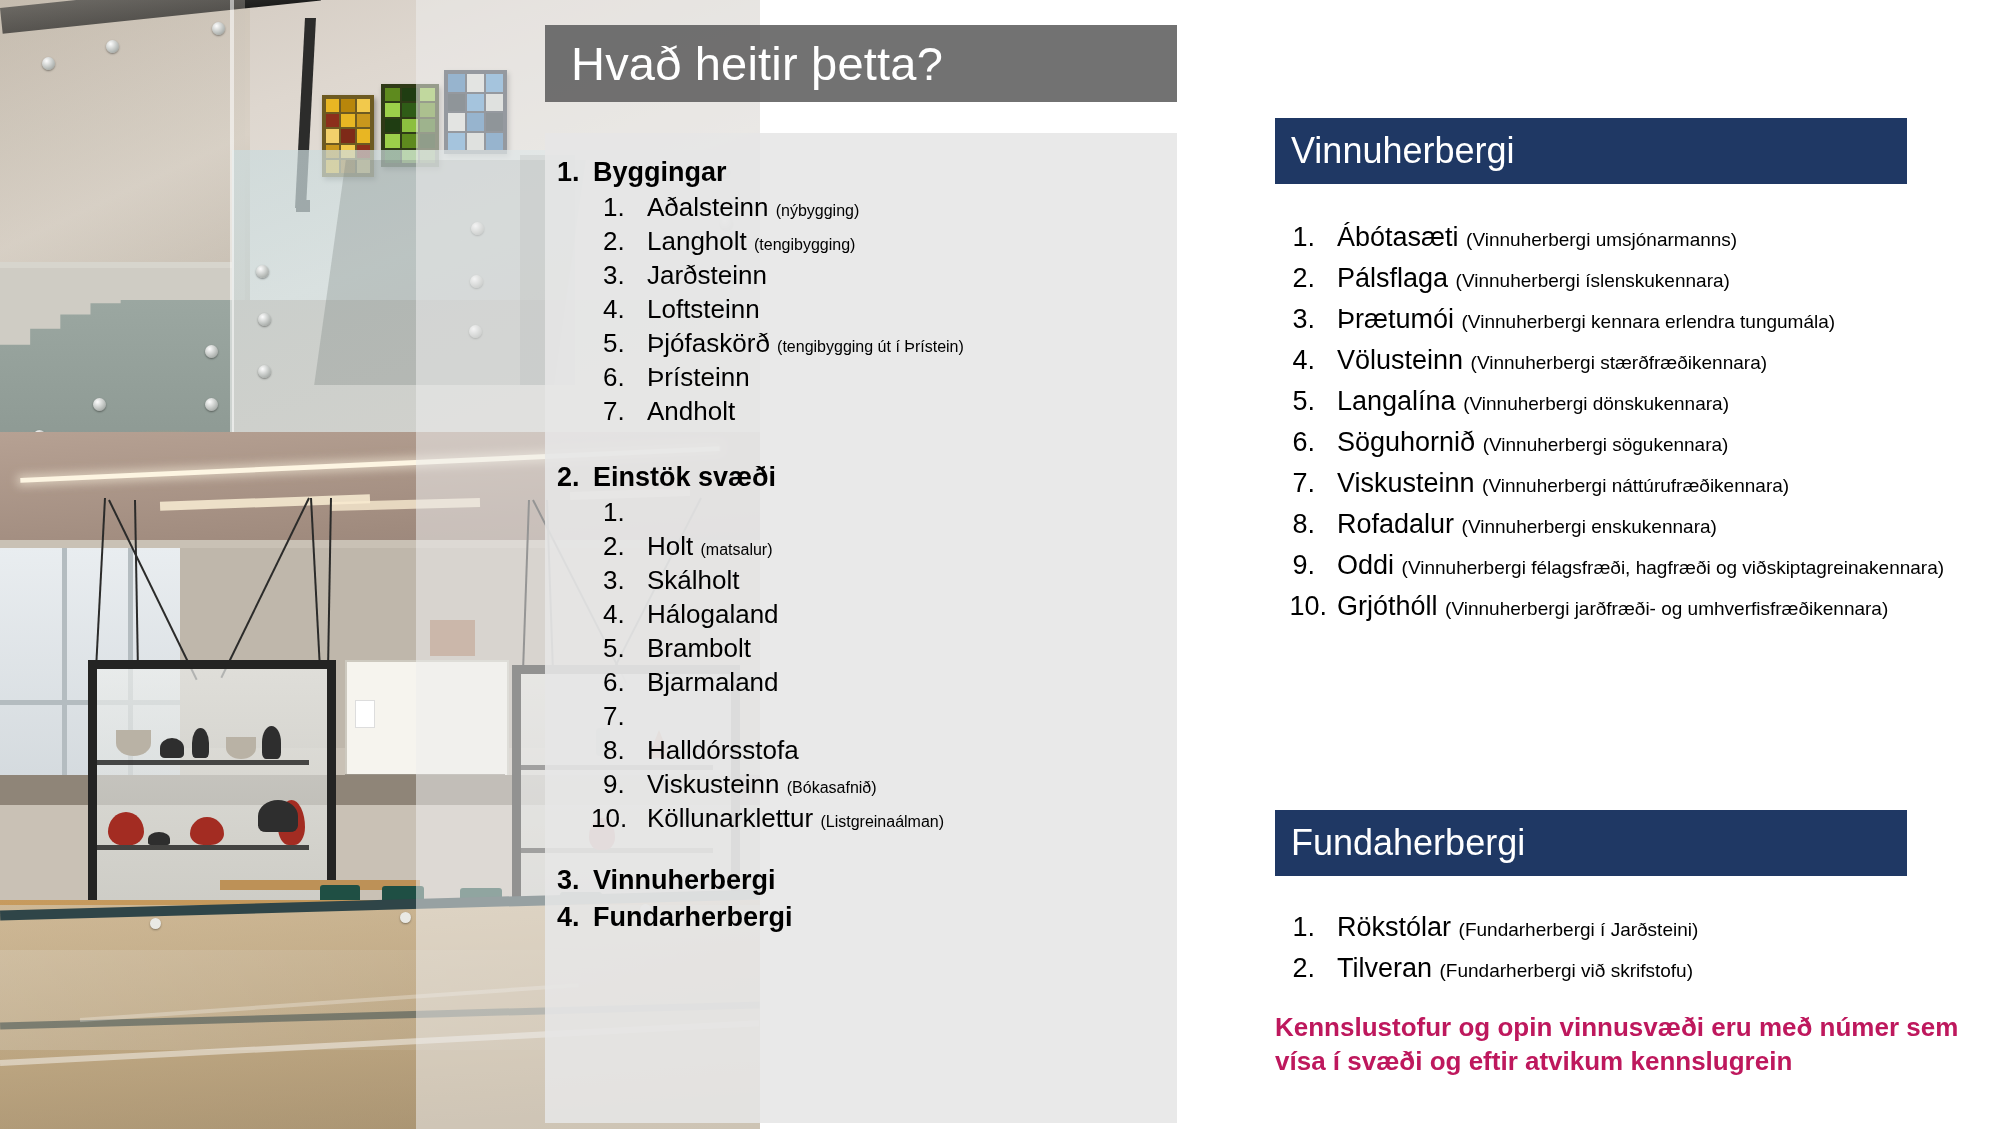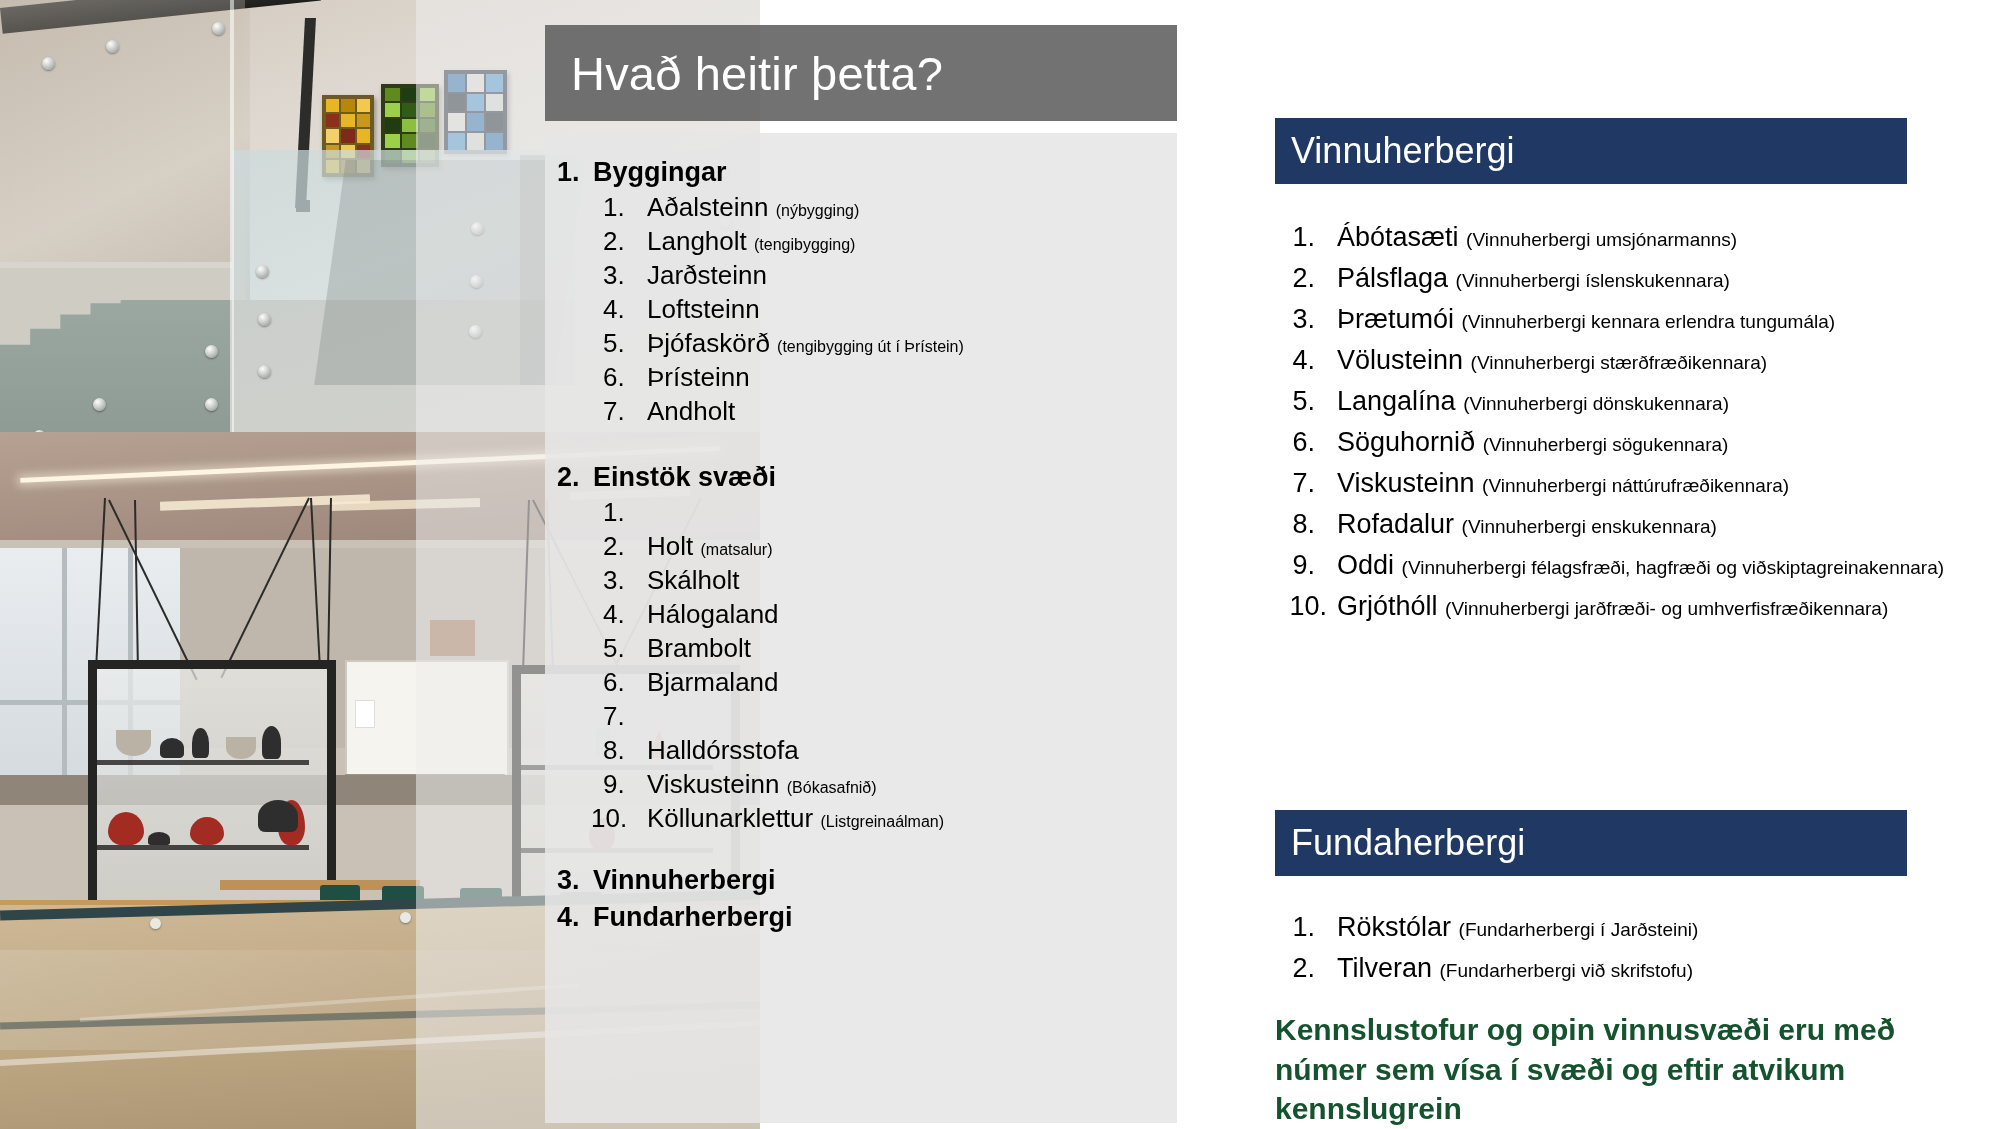--- a/index.html
+++ b/index.html
@@ -103,21 +103,21 @@
   .rail-bolt{position:absolute;width:11px;height:11px;border-radius:50%;background:#e9e9e4;box-shadow:0 1px 2px rgba(0,0,0,.35);}
 
   
   .refl{position:absolute;background:rgba(255,255,255,.45);transform-origin:left center;}
 
   
   .photo-dim{left:416px;top:0;width:344px;height:1129px;background:rgba(236,236,236,.55);}
 
   
   #title-bar{
-    position:absolute;left:545px;top:25px;width:632px;height:96px;
+    position:absolute;left:545px;top:25px;width:632px;height:77px;
     background:rgba(95,95,95,.88);
     display:flex;align-items:center;
   }
   #title-bar .t{
     color:#ffffff;font-size:47px;font-weight:400;letter-spacing:.2px;
     padding-left:26px;
   }
 
   
   #list-panel{
@@ -150,21 +150,21 @@
   #vinnu-list{position:absolute;left:0;top:222px;width:700px;}
   #funda-list{position:absolute;left:0;top:912px;width:700px;}
 
   .r-item{display:flex;align-items:baseline;font-size:27px;color:#000;margin:0 0 10px 0;}
   .r-item .num{width:62px;flex:0 0 62px;text-align:right;padding-right:22px;box-sizing:border-box;}
   .r-item .body{flex:1;}
   .r-item .paren{font-size:19px;}
 
   #footer-note{
     position:absolute;left:0;top:1010px;width:700px;
-    font-size:30px;font-weight:bold;color:#14532d;line-height:1.32;
+    font-size:26px;font-weight:bold;color:#be185d;line-height:1.32;
   }
 </style>
 </head>
 <body>
 
 <div id="photo">
   <div class="layer wall-upper"></div>
   <div class="layer wall-left-panel"></div>
   <div class="layer dark-rail"></div>
   <div class="layer dark-post"></div>

